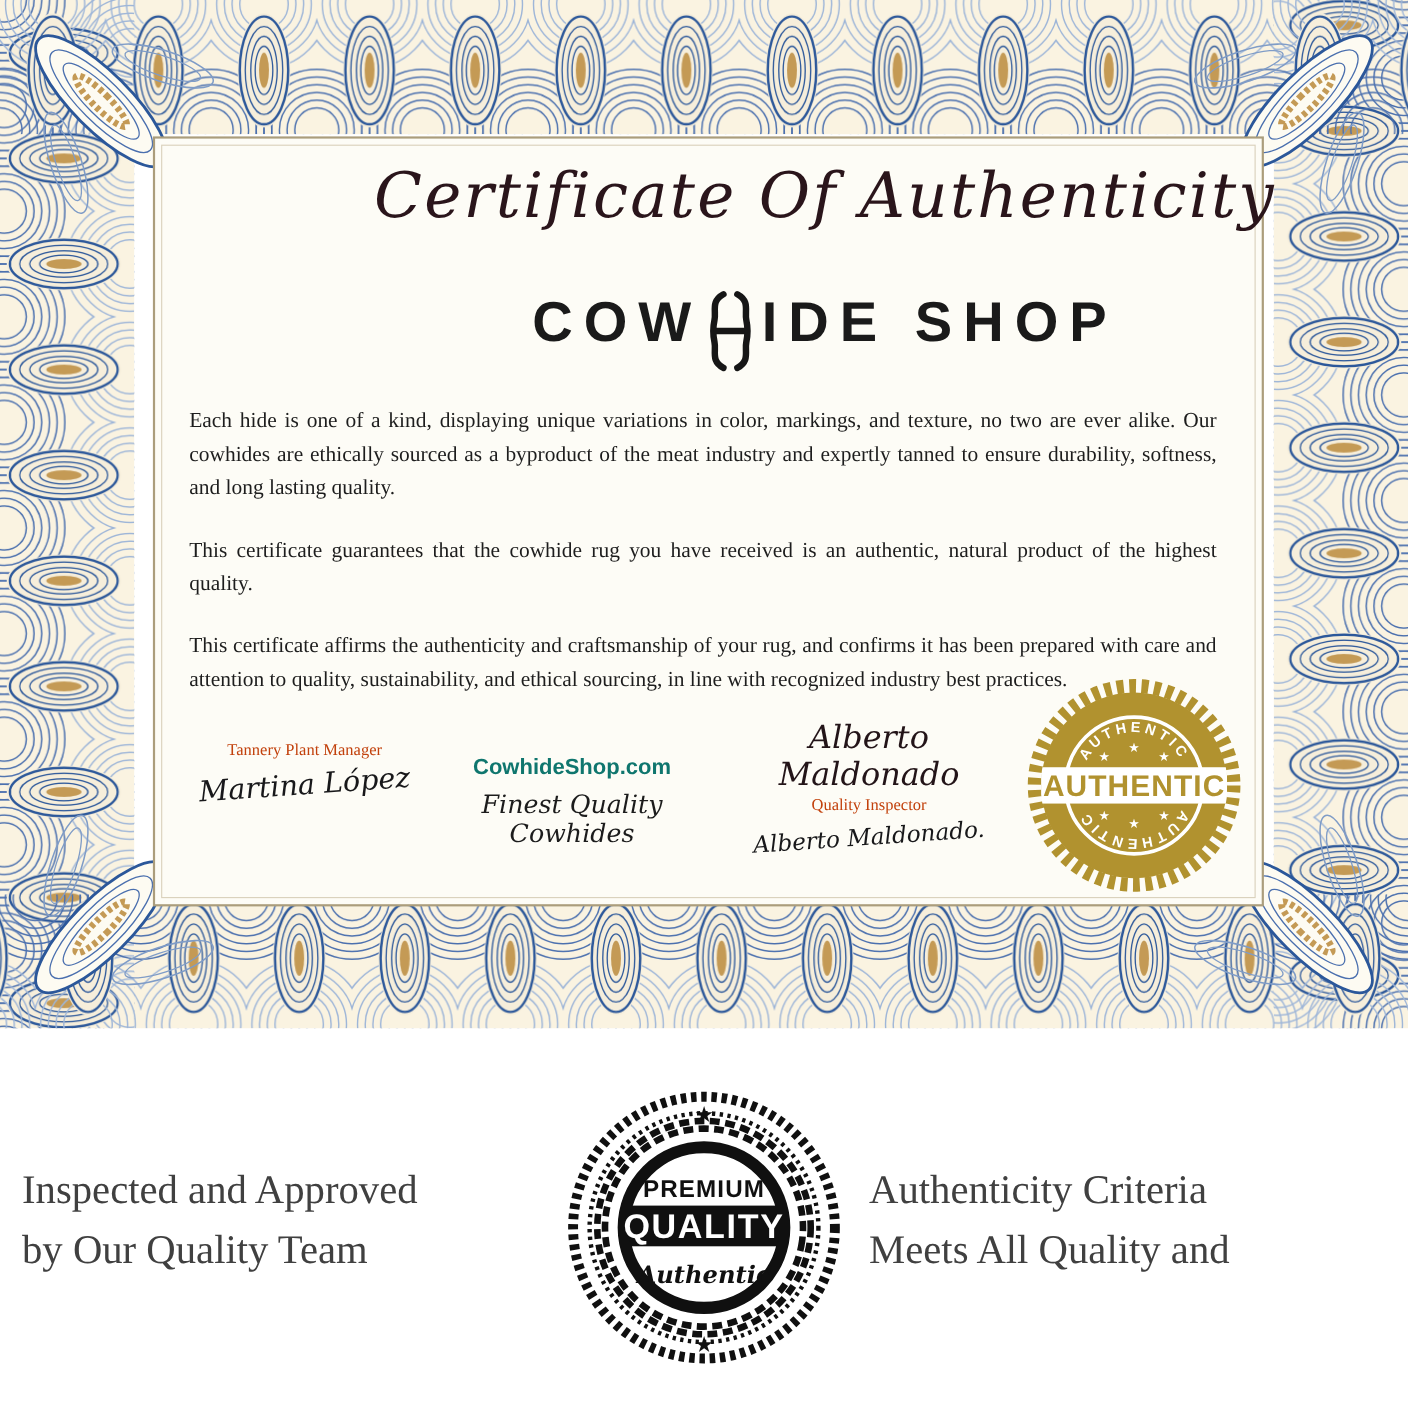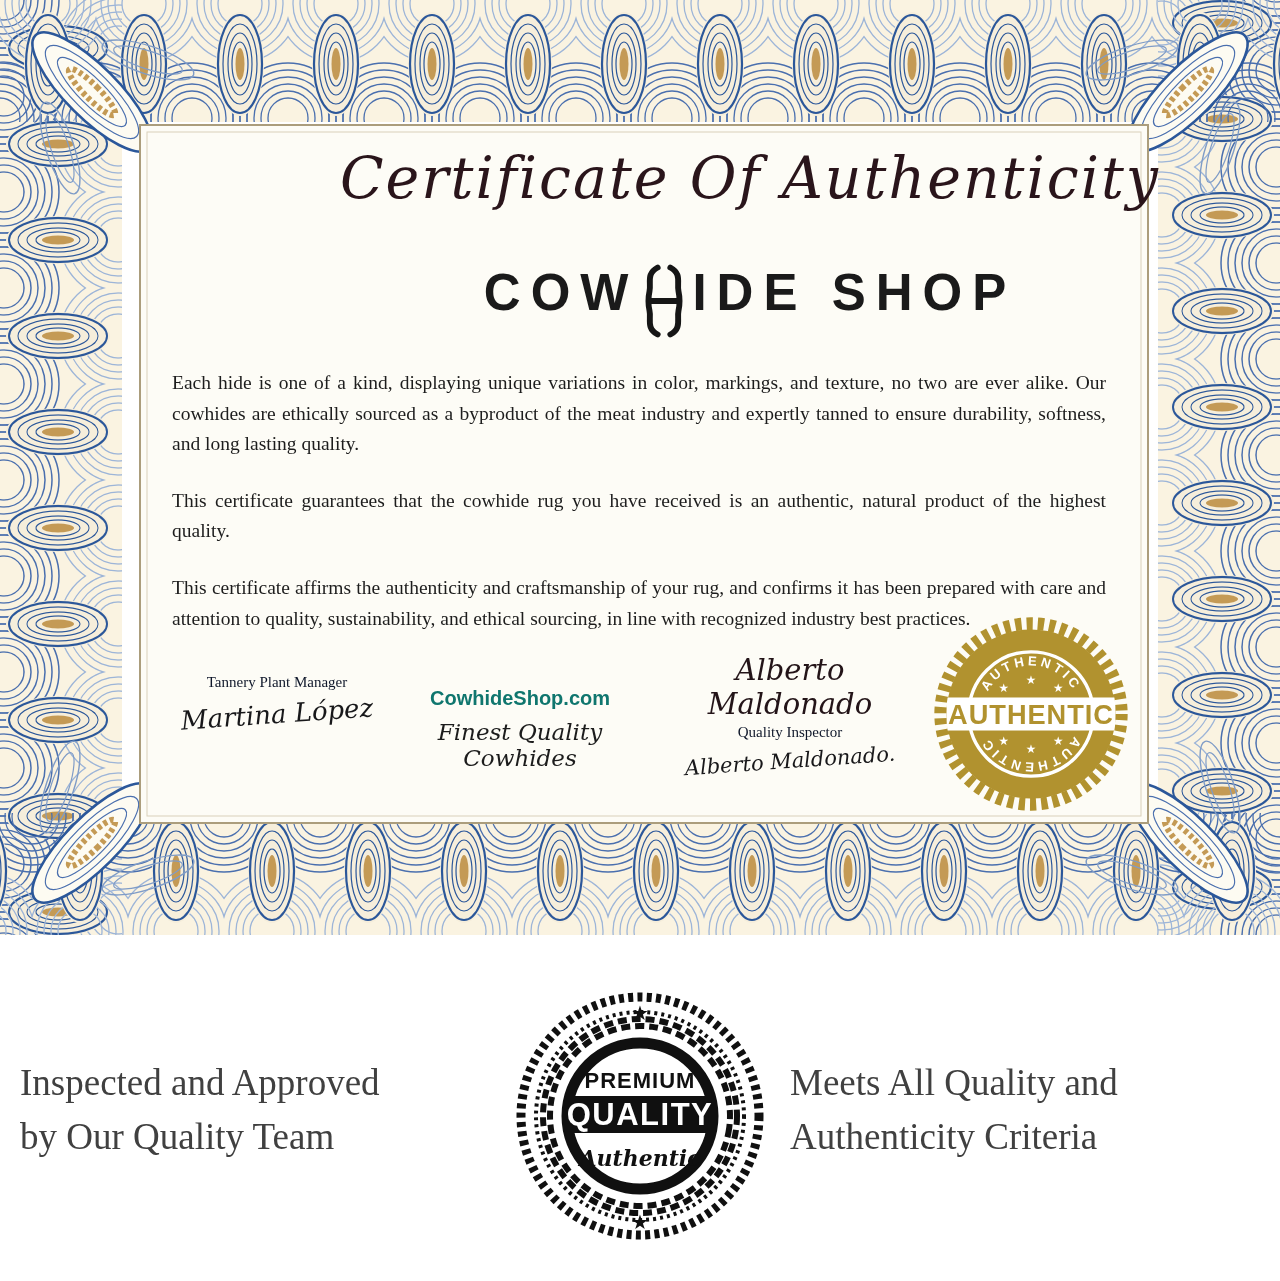--- a/index.html
+++ b/index.html
@@ -17,21 +17,21 @@
   .logo-h{margin:0 2px 6px 0;}
   .paragraphs{position:absolute;top:243px;left:32px;width:934px;}
   .paragraphs p{margin:0 0 26px 0;font-size:19.5px;line-height:1.57;color:#1d1d1d;
       text-align:justify;}
   .sig{position:absolute;text-align:center;}
   .sig-left{left:17px;top:546px;width:240px;}
   .sig-center{left:260px;top:562px;width:240px;}
   .sig-right{left:515px;top:528px;width:270px;}
   .sig-name{font-family:"DejaVu Serif",serif;font-style:italic;font-size:29px;color:#231418;}
   .sig-name.big{font-size:30px;}
-  .sig-role{font-size:15px;color:#0f172a;margin-top:3px;}
+  .sig-role{font-size:15px;color:#c2410c;margin-top:3px;}
   .sig-script{font-family:"DejaVu Serif",serif;font-style:italic;color:#18181a;
       margin-top:8px;transform:rotate(-4deg);}
   .sig-left .sig-script{font-size:26px;}
   .sig-right .sig-script{font-size:21px;}
   .sig-site{font-family:"Liberation Sans",sans-serif;font-weight:bold;font-size:20px;color:#0f766e;}
   .sig-tagline{font-family:"DejaVu Serif",serif;font-style:italic;font-size:23px;
       color:#1c1c1c;margin-top:9px;}
   .seal{position:absolute;left:789px;top:487px;}
   .foot-text{position:absolute;font-size:37px;line-height:1.47;color:#404040;
       text-align:left;}
@@ -217,17 +217,17 @@
     <text class="badge-star" x="0" y="-96" text-anchor="middle">★</text>
     <text class="badge-star" x="0" y="113" text-anchor="middle">★</text>
     <circle r="73" fill="#ffffff" stroke="#101010" stroke-width="11"></circle>
     <text class="badge-premium" x="0" y="-28" text-anchor="middle">PREMIUM</text>
     <rect x="-70" y="-20" width="140" height="37" fill="#101010" clip-path="url(#bclip)"></rect>
     <text class="badge-quality" x="0" y="9" text-anchor="middle">QUALITY</text>
     <text class="badge-authentic" x="0" y="50" text-anchor="middle">Authentic</text>
   </svg>
 
   <div class="foot-text foot-right">
+    <div>Authenticity Criteria</div>
     <div>Meets All Quality and</div>
-    <div>Authenticity Criteria</div>
   </div>
 
 </div>
 
 </body></html>

